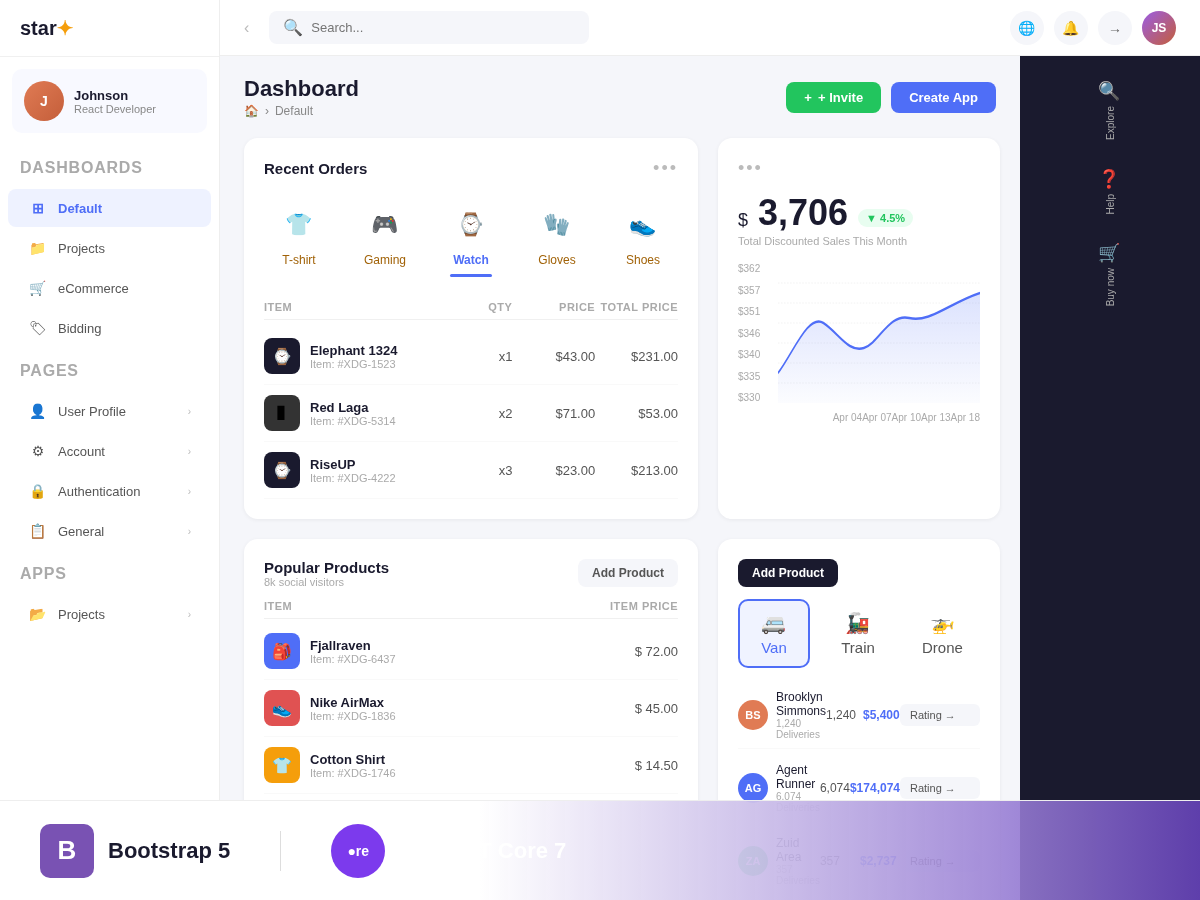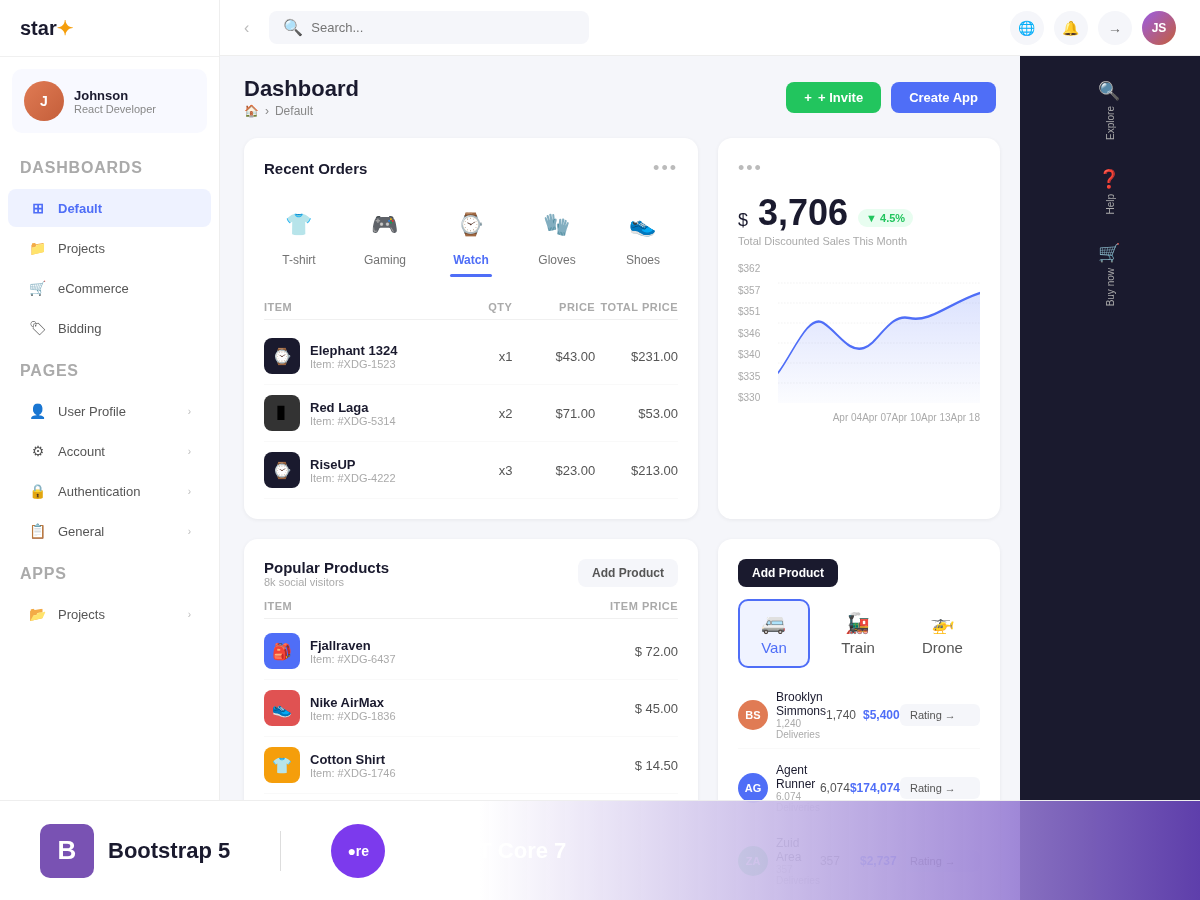--- a/index.html
+++ b/index.html
@@ -50,21 +50,21 @@
     .card-header { display: flex; align-items: center; justify-content: space-between; margin-bottom: 16px; }
     .card-title { font-size: 15px; font-weight: 700; color: #1a1a2e; }
     .card-dots { color: #bbb; cursor: pointer; font-size: 18px; letter-spacing: 2px; }
 
     
     .order-tabs { display: flex; gap: 16px; margin-bottom: 20px; justify-content: center; }
     .order-tab { display: flex; flex-direction: column; align-items: center; gap: 6px; cursor: pointer; padding: 8px 12px; border-radius: 10px; min-width: 70px; position: relative; }
     .order-tab.active { background: #fff; }
     .order-tab.active::after { content: ''; position: absolute; bottom: -2px; left: 20%; right: 20%; height: 3px; background: #4f6ef7; border-radius: 2px; }
     .tab-icon { width: 44px; height: 44px; display: flex; align-items: center; justify-content: center; font-size: 22px; }
-    .tab-label { font-size: 12px; color: #737373; font-weight: 500; }
+    .tab-label { font-size: 12px; color: #a16207; font-weight: 500; }
     .order-tab.active .tab-label { color: #4f6ef7; font-weight: 600; }
 
     
     .table-header { display: grid; grid-template-columns: 2fr 1fr 1fr 1fr; padding: 6px 0; border-bottom: 1px solid #f0f0f0; margin-bottom: 8px; }
     .th { font-size: 11px; font-weight: 600; color: #aaa; text-transform: uppercase; letter-spacing: 0.5px; }
     .th:not(:first-child) { text-align: right; }
     .table-row { display: grid; grid-template-columns: 2fr 1fr 1fr 1fr; padding: 10px 0; border-bottom: 1px solid #f9f9f9; align-items: center; }
     .item-info { display: flex; align-items: center; gap: 10px; }
     .item-icon { width: 36px; height: 36px; border-radius: 8px; background: #1a1a2e; display: flex; align-items: center; justify-content: center; font-size: 16px; flex-shrink: 0; }
     .item-name { font-size: 13px; font-weight: 600; color: #1a1a2e; }
@@ -436,21 +436,21 @@
 
           <div class="agents-list">
             <div class="agent-row">
               <div class="agent-info">
                 <div class="agent-avatar" style="background:#e07b54;">BS</div>
                 <div>
                   <div class="agent-name">Brooklyn Simmons</div>
                   <div class="agent-deliveries">1,240 Deliveries</div>
                 </div>
               </div>
-              <div class="agent-stat">1,740</div>
+              <div class="agent-stat">1,240</div>
               <div class="agent-earnings">$5,400</div>
               <button class="rating-btn">Rating →</button>
             </div>
 
             <div class="agent-row">
               <div class="agent-info">
                 <div class="agent-avatar" style="background:#4f6ef7;">AG</div>
                 <div>
                   <div class="agent-name">Agent Runner</div>
                   <div class="agent-deliveries">6,074 Deliveries</div>

